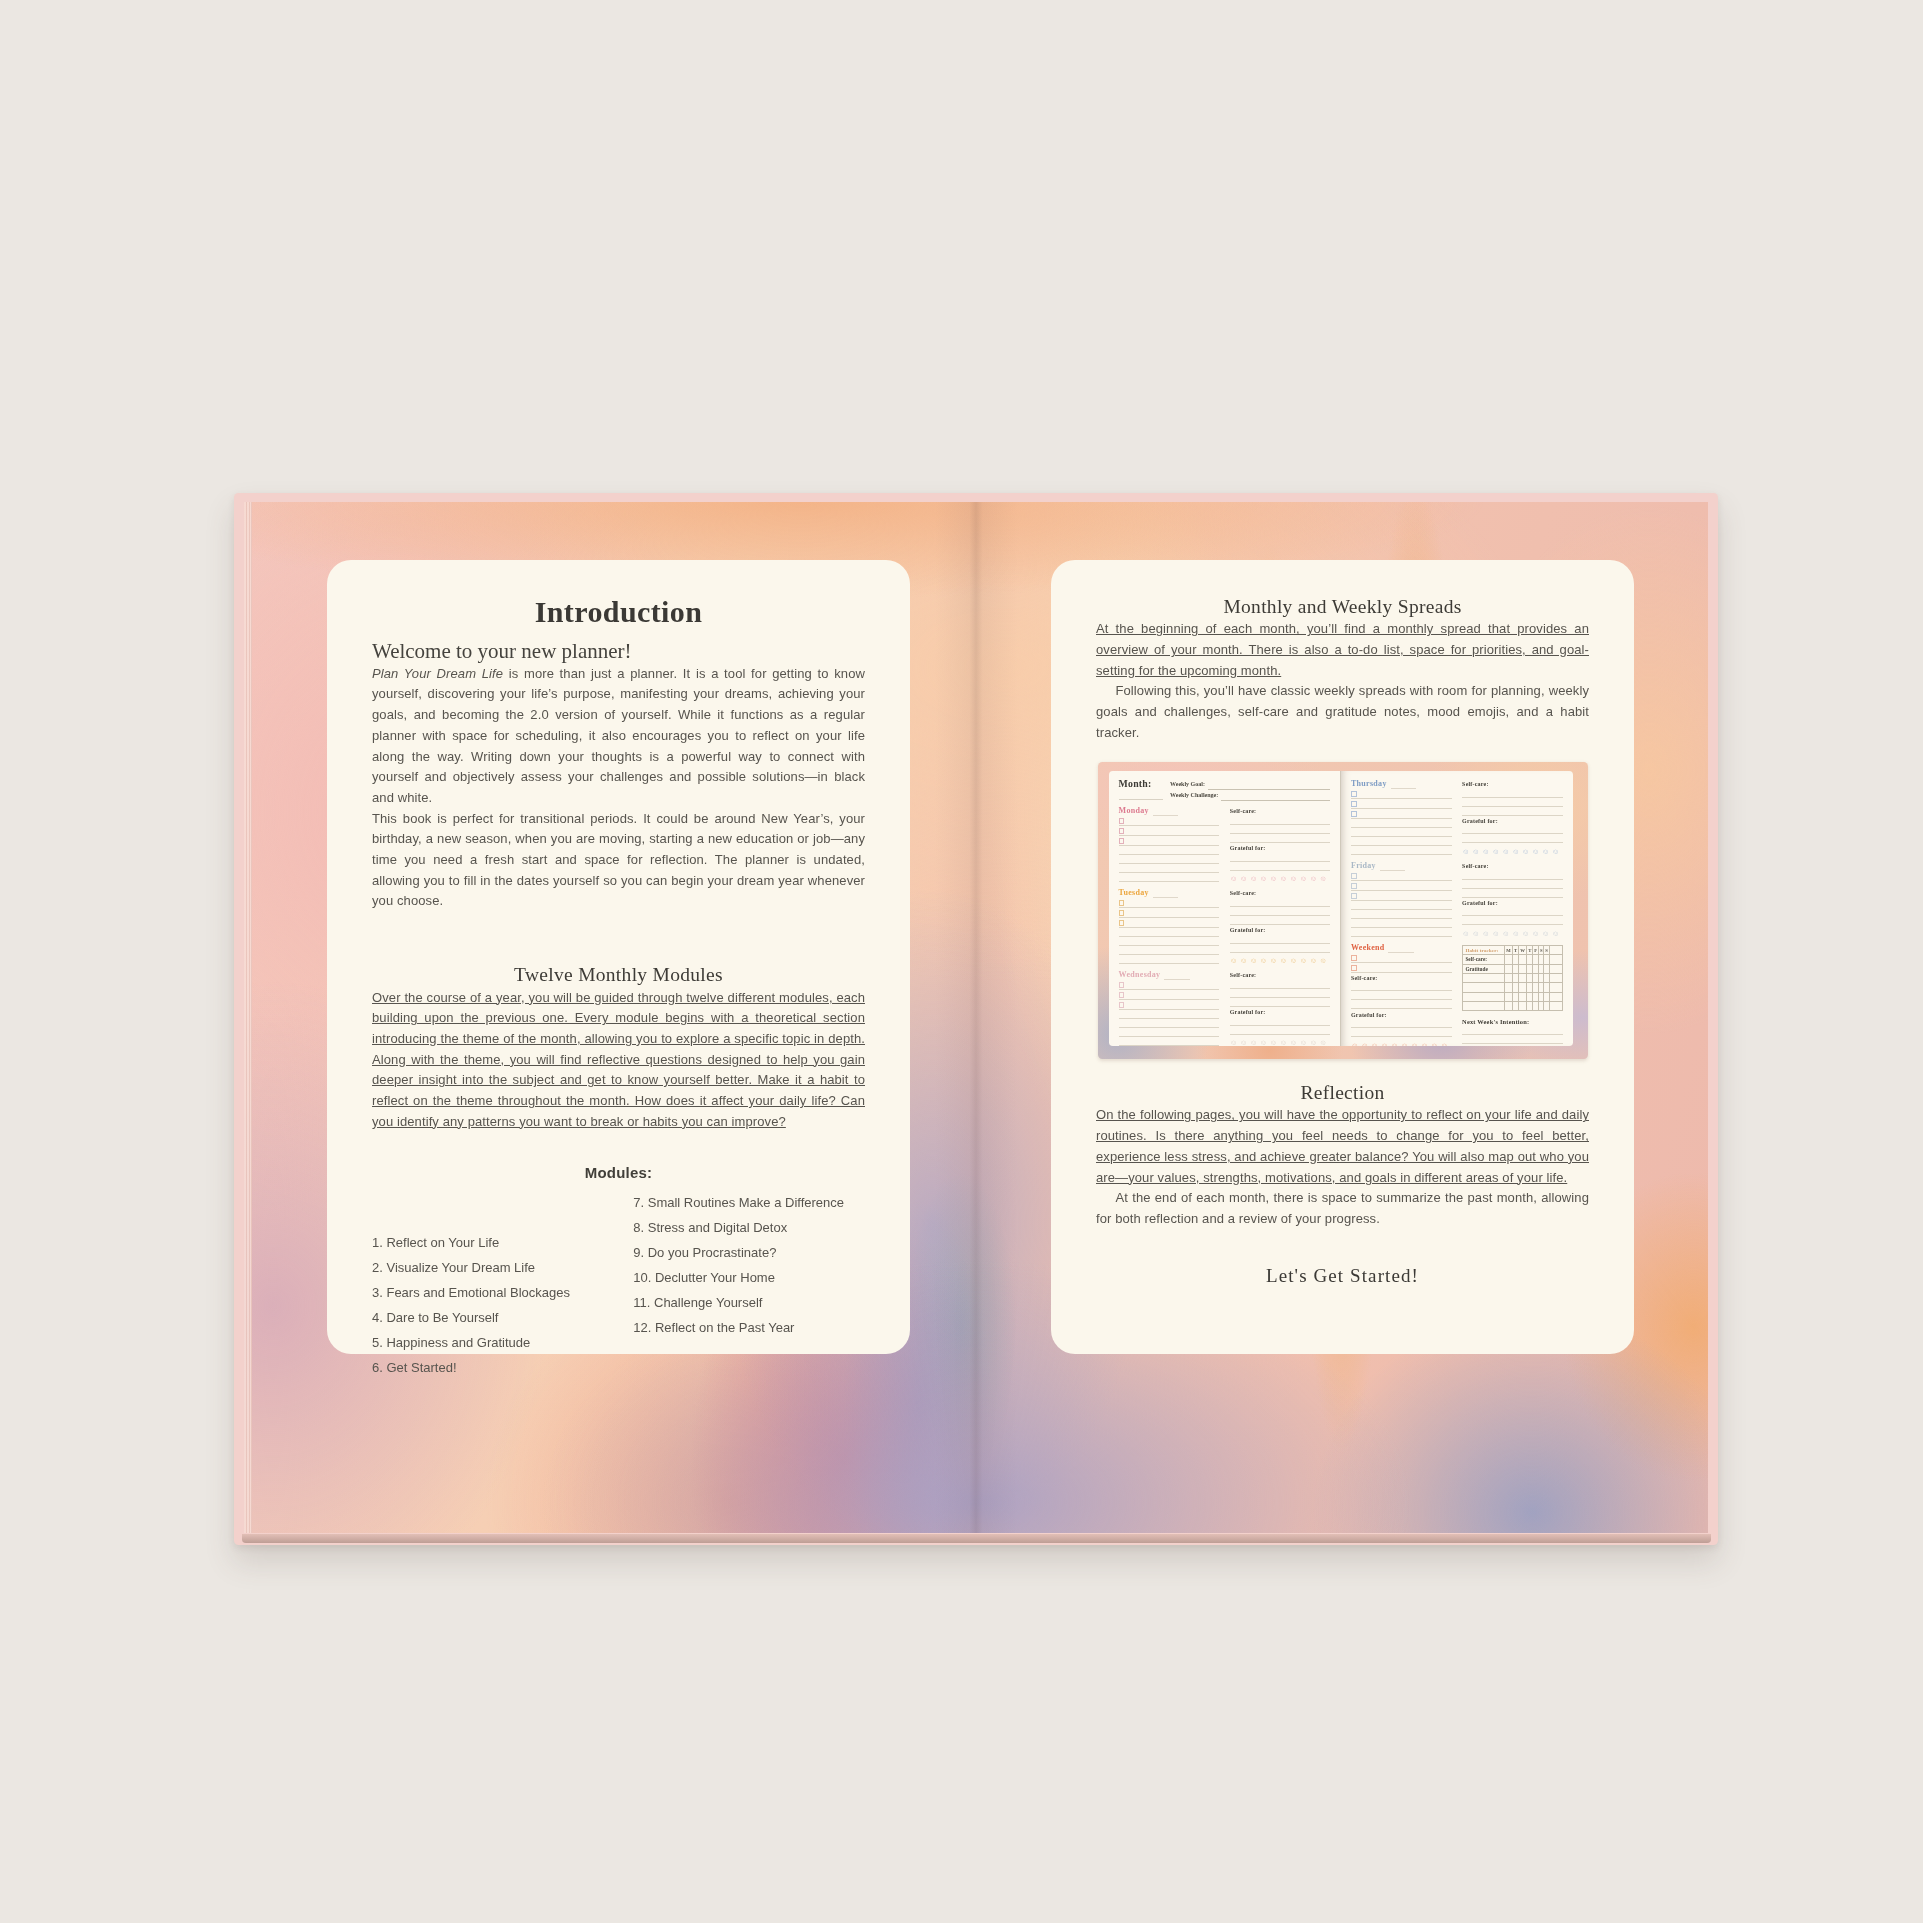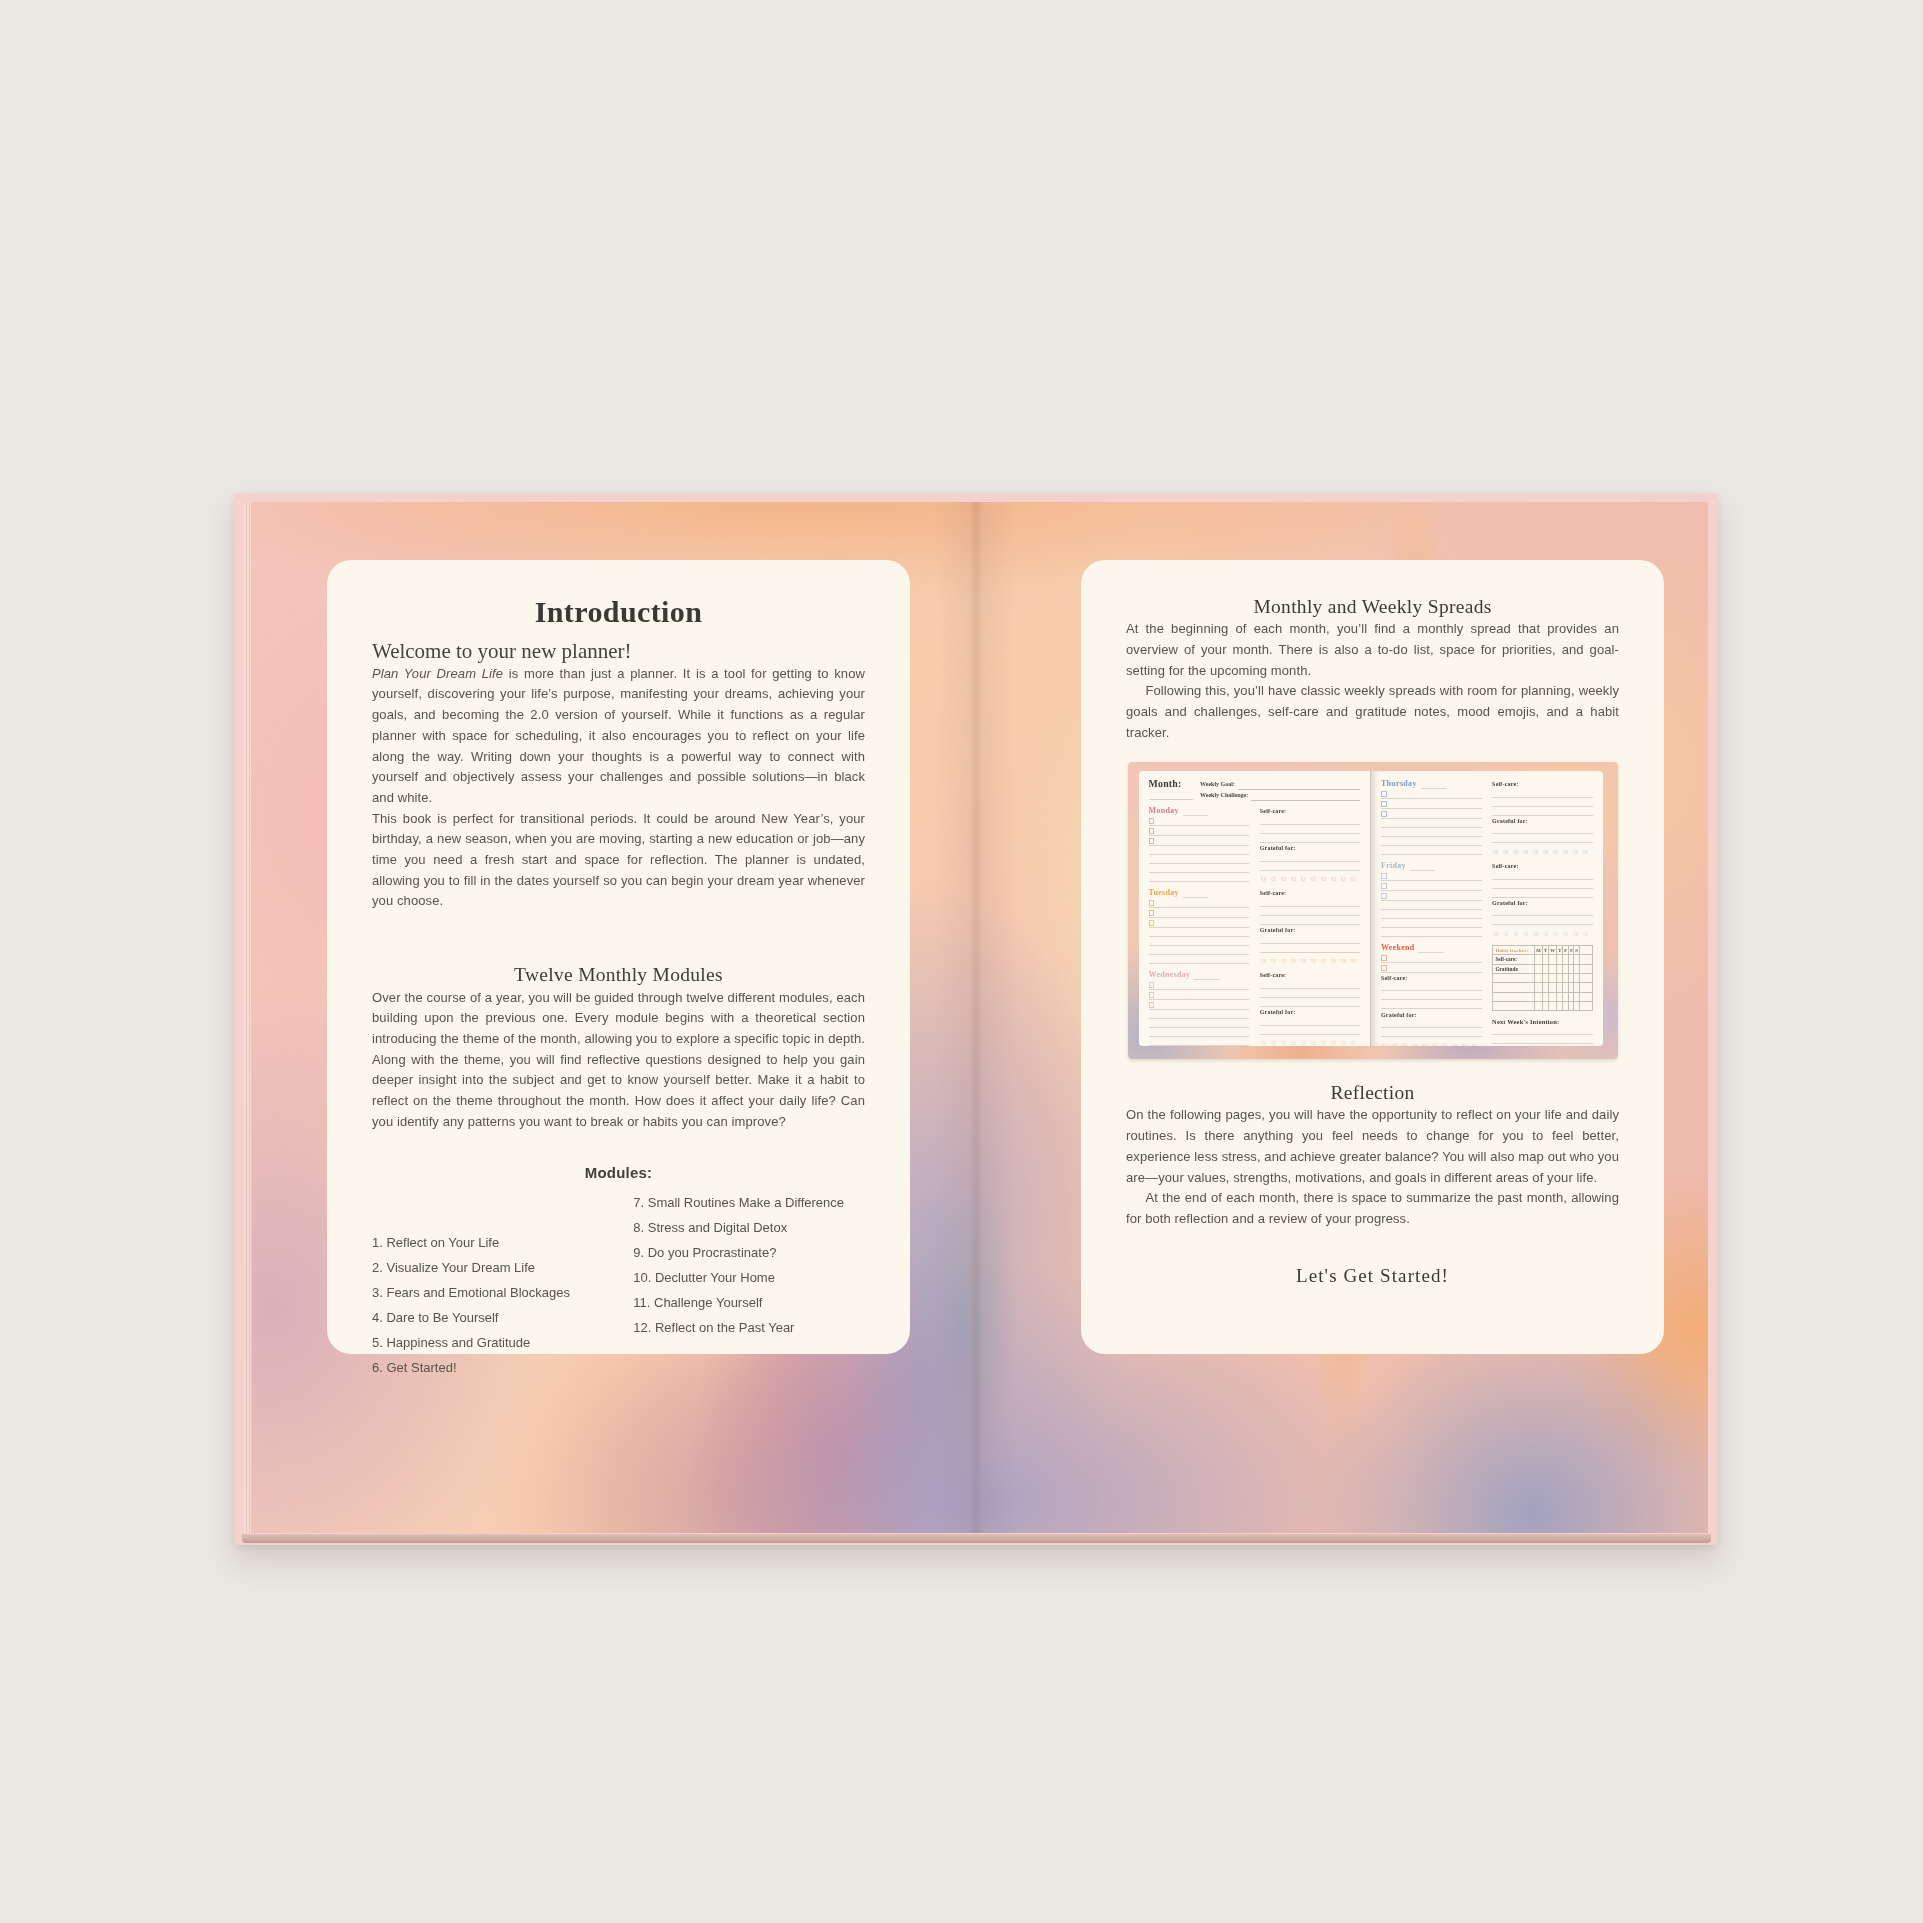--- a/index.html
+++ b/index.html
@@ -51,30 +51,30 @@
     position:absolute;left:7.5px;right:7.5px;bottom:2.3px;height:9px;
     background:linear-gradient(180deg,rgba(150,110,85,.18),rgba(105,75,60,.38));
     border-radius:0 0 3.8px 3.8px;
   }
   
   .panel{
     position:absolute;top:67px;width:583px;height:794px;box-sizing:border-box;
     background:#fbf7ec;border-radius:24px;padding:35px 45px 0;
   }
   .panel.left{left:93px;}
-  .panel.right{left:847px;}
+  .panel.right{left:817px;}
   h1{margin:0;font:700 30px/1.1 "Liberation Serif", serif;color:#3b3935;text-align:center;letter-spacing:0.4px;}
   h2{margin:10.5px 0 0;font:400 21px/1.2 "Liberation Serif", serif;color:#45433e;text-align:left;}
   h3{margin:0;font:400 19.5px/1.25 "Liberation Serif", serif;color:#3d3b36;text-align:center;letter-spacing:0.3px;}
   p.body{margin:0;font:400 13px/20.7px "Liberation Sans", sans-serif;color:#57544e;text-align:justify;letter-spacing:0.1px;}
   p.body em{font-style:italic;}
   .mt-p1{margin-top:33px;}
   .mt-gap{margin-top:24px;}
   .mt-sec{margin-top:51px;}
-  .mt-after-h{margin-top:6.8px;}
+  .mt-after-h{margin-top:6.8px;text-decoration:underline;}
   .indent{text-indent:19.5px;}
   .modules-label{margin-top:32px;font:700 15px/1.2 "Liberation Sans", sans-serif;color:#413f39;text-align:center;letter-spacing:0.2px;}
   .modules-cols{display:flex;margin-top:7.5px;}
   .modules-cols ul{list-style:none;margin:0;padding:0;}
   .modules-cols .c1{width:53%;margin-top:40px;}
   .modules-cols .c2{width:47%;}
   .modules-cols li{font:400 13px/25px "Liberation Sans", sans-serif;color:#57544e;}
   .cta{margin-top:35px;font:400 19px/1.2 "Liberation Serif", serif;color:#3b3935;text-align:center;letter-spacing:1.1px;}
   
   .mini{

